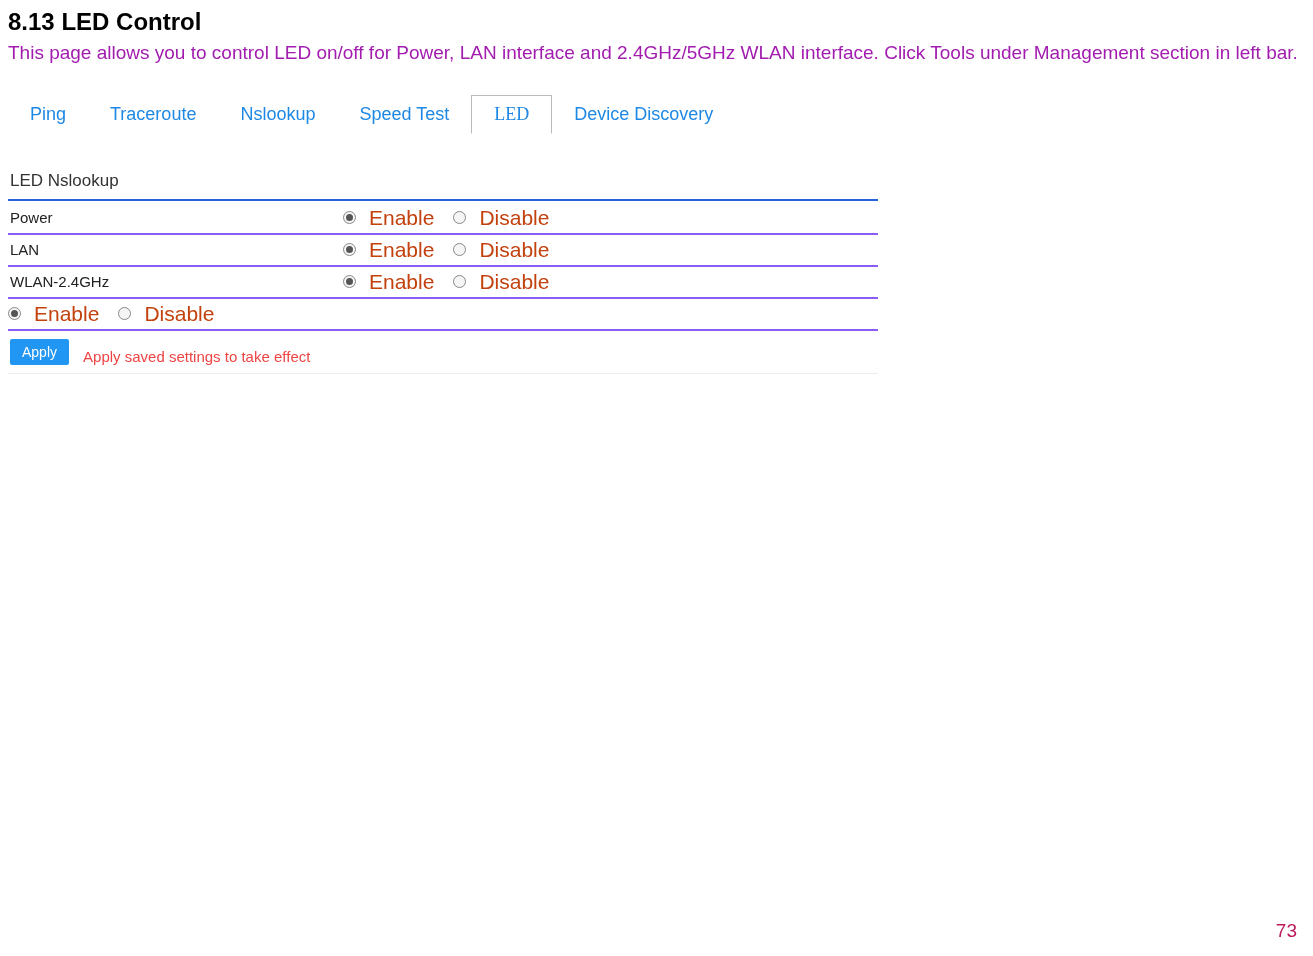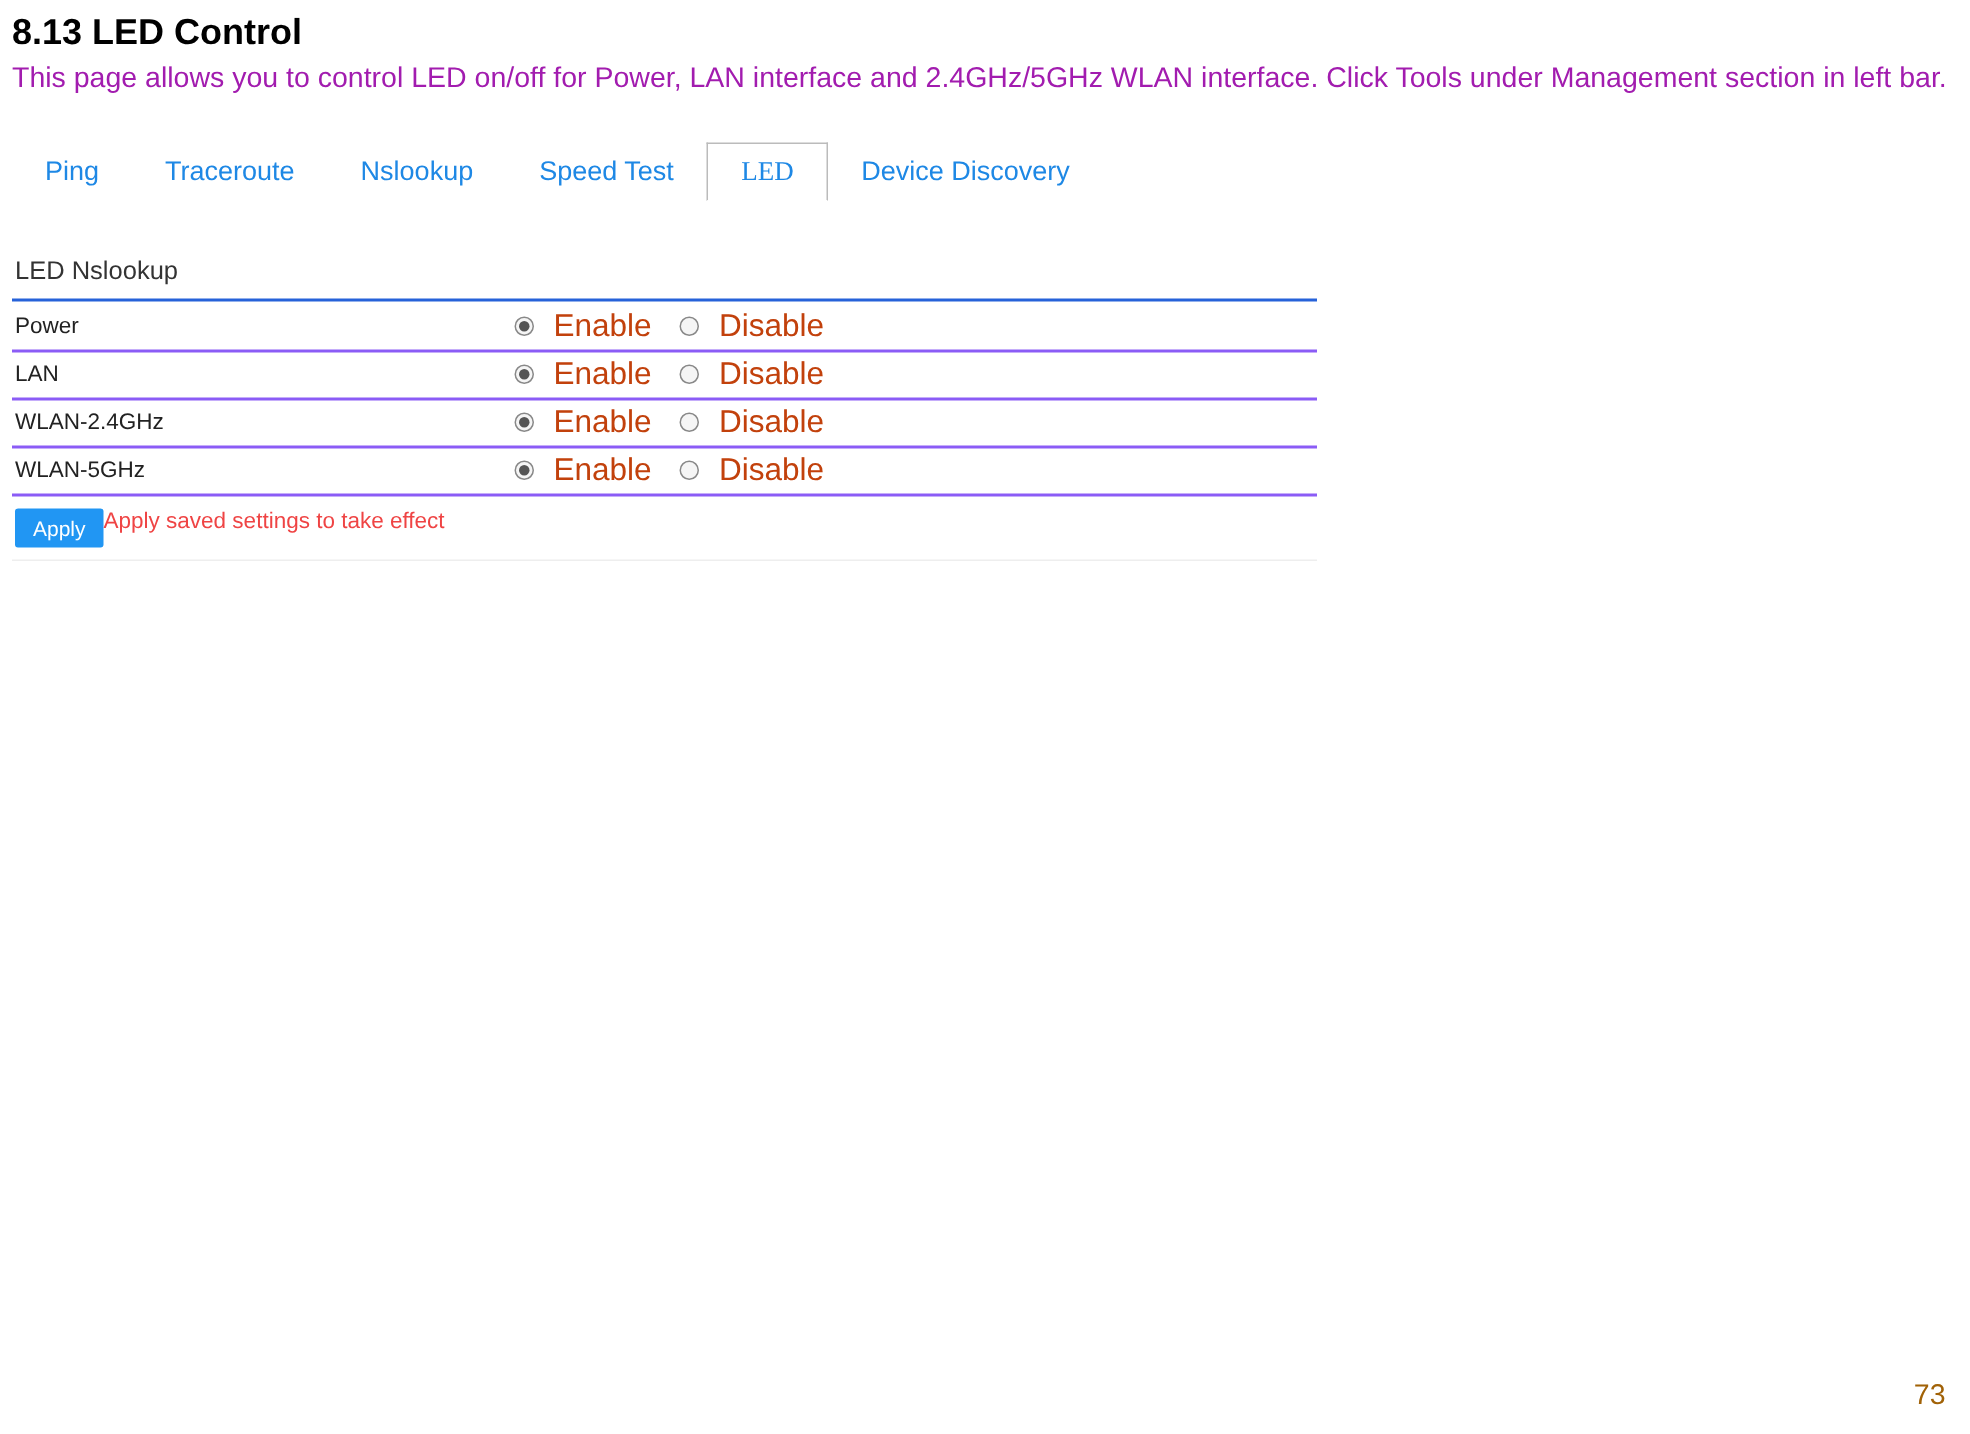--- a/index.html
+++ b/index.html
@@ -113,23 +113,23 @@
       height: 7px;
       border-radius: 50%;
       background: #555;
       display: block;
     }
     .option-text {
       margin-right: 8px;
     }
     .apply-row {
       display: flex;
-      align-items: flex-start;
+      align-items: flex-end;
       padding: 8px 0 8px 2px;
-      gap: 0;
+      gap: 14px;
       border-bottom: 1px solid #eee;
       width: 870px;
     }
     .apply-button {
       background: #2196f3;
       color: #fff;
       border: none;
       padding: 5px 12px;
       font-size: 14px;
       cursor: pointer;
@@ -137,21 +137,21 @@
     }
     .apply-text {
       font-size: 15px;
       color: #ef4444;
     }
     .page-number {
       position: absolute;
       bottom: 14px;
       right: 16px;
       font-size: 19px;
-      color: #a16207;
+      color: #be185d;
     }
   </style>
 </head>
 <body>
 
 <div class="heading">8.13 LED Control</div>
 <div class="description">This page allows you to control LED on/off for Power, LAN interface and 2.4GHz/5GHz WLAN interface. Click Tools under Management section in left bar.</div>
 
 <div class="screenshot-area">
   <div class="tabs">
@@ -192,21 +192,20 @@
         <div class="row-label">WLAN-2.4GHz</div>
         <div class="row-controls">
           <span class="radio selected"></span>
           <span class="option-text">Enable</span>
           <span class="radio"></span>
           <span class="option-text">Disable</span>
         </div>
       </div>
 
       <div class="row">
-        <div class="row-label">WLAN-5GHz</div>
         <div class="row-controls">
           <span class="radio selected"></span>
           <span class="option-text">Enable</span>
           <span class="radio"></span>
           <span class="option-text">Disable</span>
         </div>
       </div>
     </div>
 
     <div class="apply-row">

